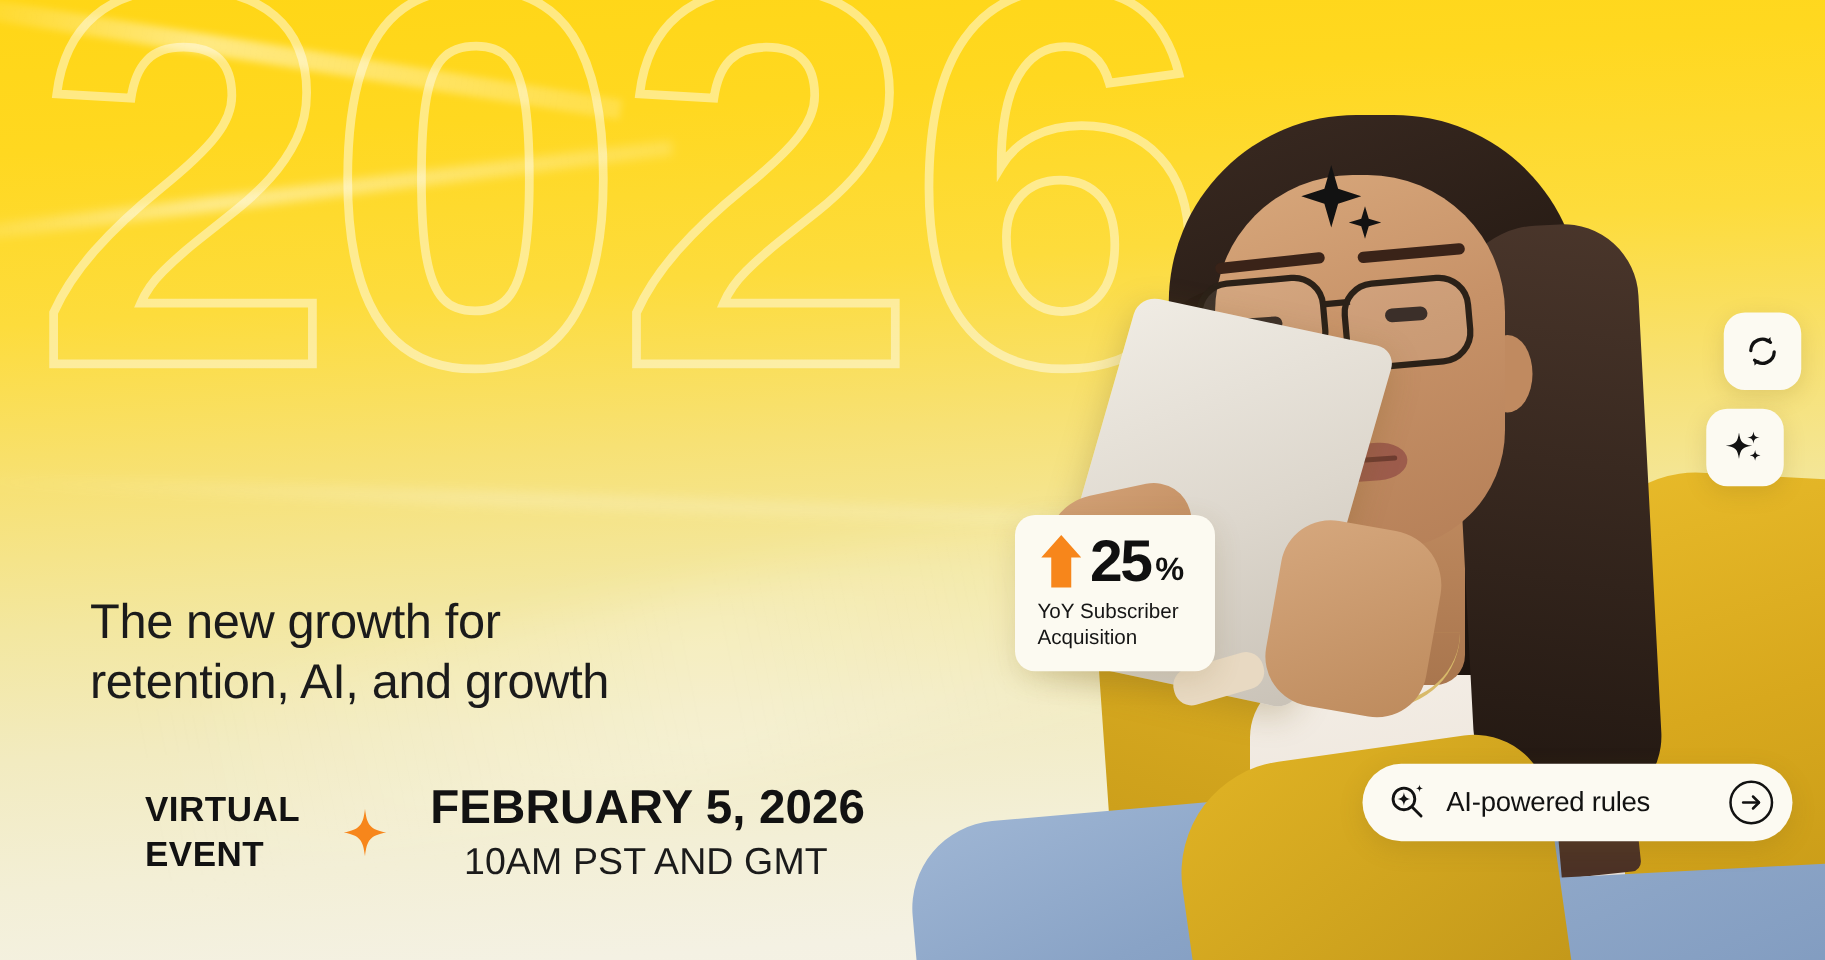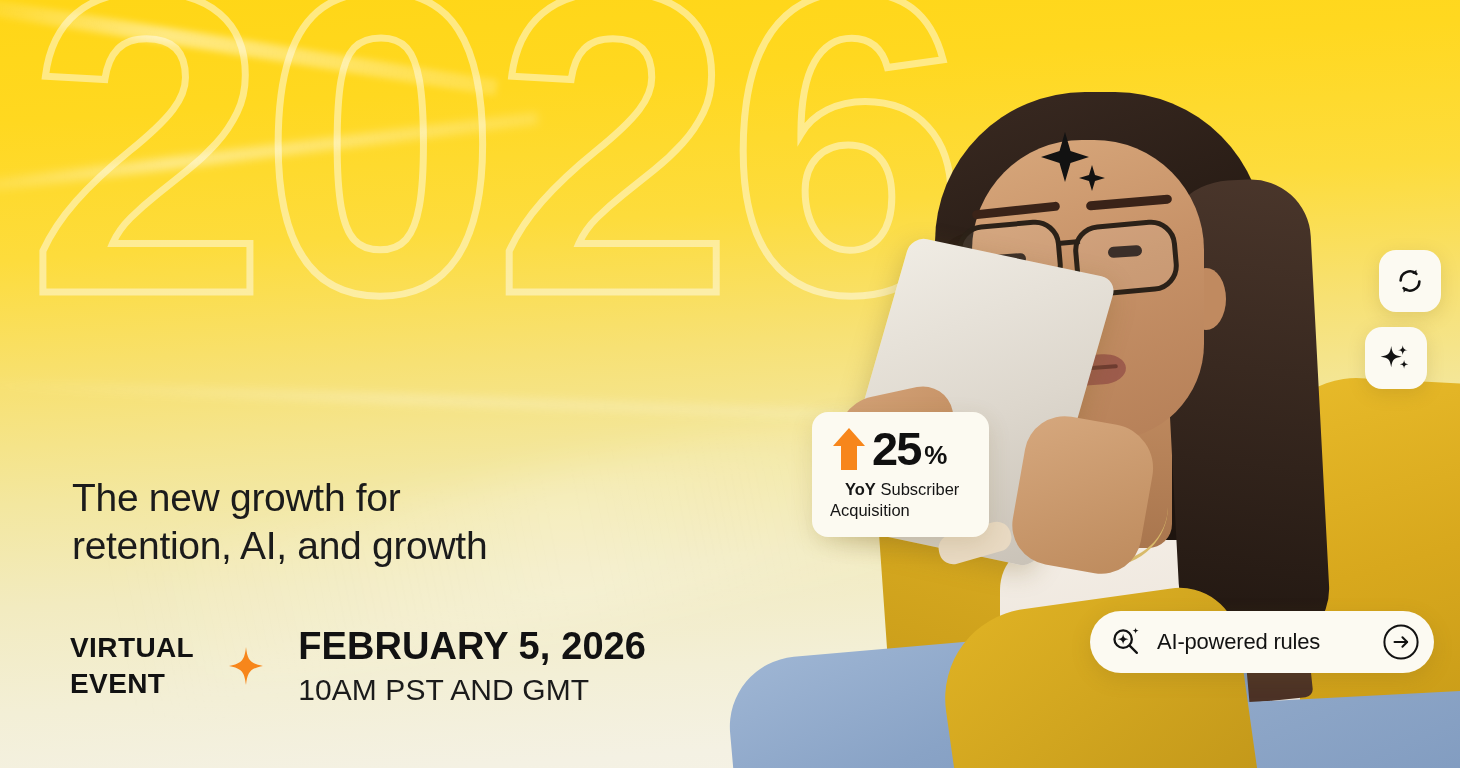--- a/index.html
+++ b/index.html
@@ -261,44 +261,44 @@
     letter-spacing:-.3px;
   }
 
   
   .event-row {
     position:absolute; left:70px; top:622px; z-index:6;
     display:flex; align-items:center; gap:30px;
   }
   .virtual {
     font-size:28px; font-weight:800; line-height:1.26;
-    letter-spacing:.4px; color:#121212; text-transform:uppercase;
+    letter-spacing:.4px; color:#121212; text-transform:uppercase;margin-left:46px;
   }
   .star-div { width:44px; display:flex; justify-content:center; }
   .when .when-1 {
     font-size:38px; font-weight:800; letter-spacing:.1px; color:#121212; line-height:1.28;
   }
   .when .when-2 {
-    font-size:30px; font-weight:400; letter-spacing:.1px; color:#1b1b1b; line-height:1.28;
+    font-size:30px; font-weight:400; letter-spacing:.1px; color:#1b1b1b; line-height:1.28;margin-left:27px;
   }
 
   
   .stat-card {
     position:absolute; left:812px; top:412px; z-index:9;
-    width:177px;
+    width:160px;
     background:#FCFAF1;
     border-radius:16px;
     padding:14px 8px 16px 18px;
     box-shadow:0 6px 22px rgba(125,100,35,.16);
   }
   .stat-top { display:flex; align-items:flex-end; gap:4px; }
   .stat-num { font-size:47px; font-weight:800; color:#101010; letter-spacing:-2px; line-height:.95; }
   .stat-pct { font-size:26px; font-weight:700; color:#101010; line-height:1; padding-bottom:4px;}
   .stat-label { margin-top:7px; font-size:16.5px; line-height:1.26; color:#151515; }
-  .stat-label b { font-weight:700;margin-left:15px; }
+  .stat-label b { font-weight:400; }
 
   
   .icon-btn {
     position:absolute; z-index:9;
     width:62px; height:62px;
     background:#FCFAF2;
     border-radius:17px;
     display:flex; align-items:center; justify-content:center;
     box-shadow:0 5px 18px rgba(120,95,30,.18);
   }

